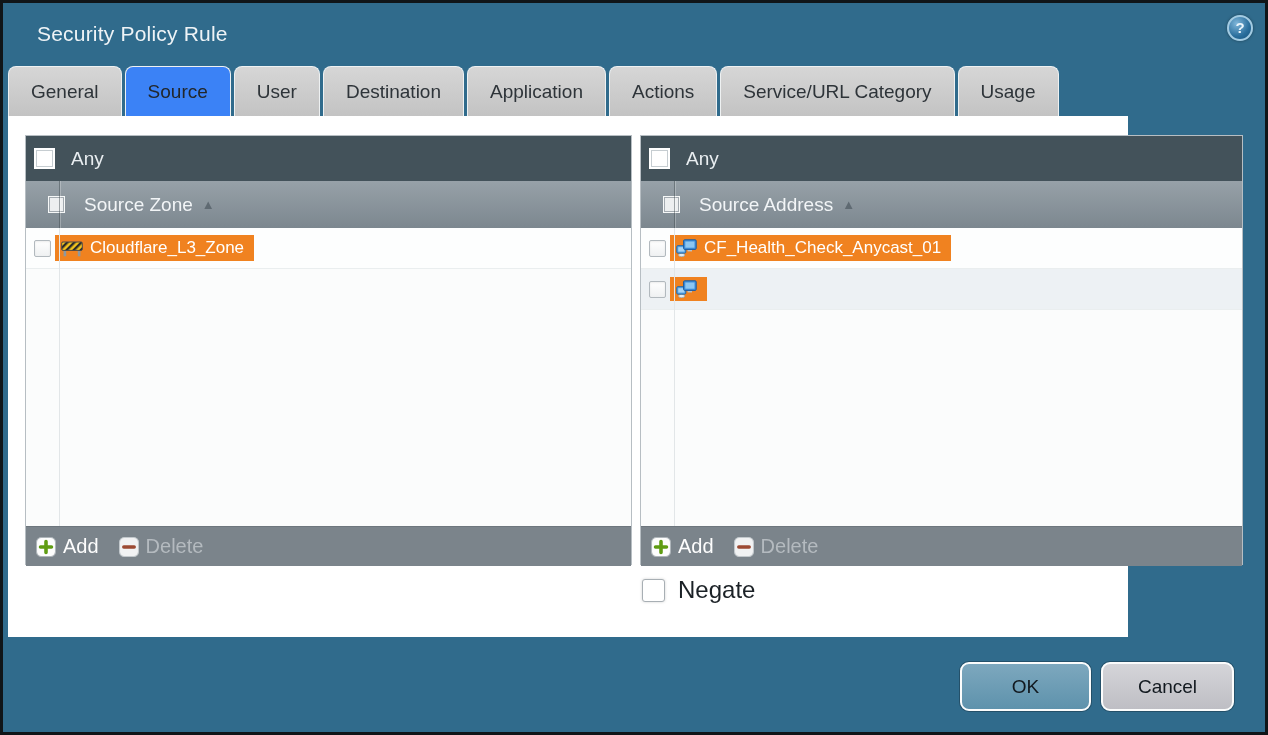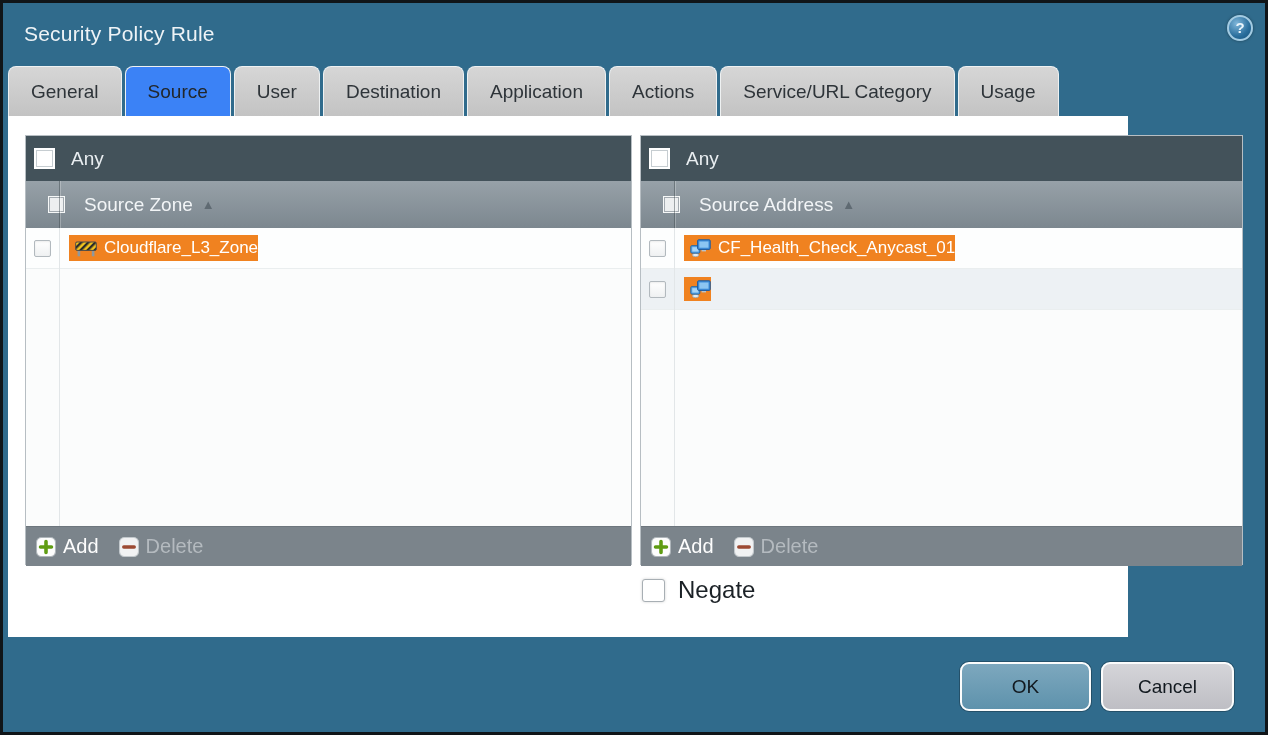--- a/index.html
+++ b/index.html
@@ -2,21 +2,21 @@
 <html><head>
 <meta charset="utf-8">
 <style>
   * { margin:0; padding:0; box-sizing:border-box; }
   html,body { width:1268px; height:735px; font-family:"Liberation Sans", sans-serif; }
   .dialog {
     position:relative; width:1268px; height:735px;
     background:#306b8c; border:3px solid #101518; overflow:hidden;
   }
   
-  .title { position:absolute; left:21px; top:0; height:62px; line-height:62px;
+  .title { position:absolute; left:34px; top:0; height:62px; line-height:62px;
     color:#eef3f6; font-size:21px; letter-spacing:.2px; }
   .help { position:absolute; right:12px; top:12px; width:26px; height:26px;
     border-radius:50%; border:2px solid #a3cbe2;
     background:radial-gradient(circle at 35% 30%, #7fb6da, #2a6e9c 60%, #16527c);
     color:#eaf5fc; font-size:15px; font-weight:bold; text-align:center; line-height:22px;
     cursor:pointer; box-shadow:0 0 3px rgba(0,0,0,.4); }
   
   .tabs { position:absolute; left:5px; top:63px; height:36px; display:flex; gap:3px; }
   .tab { height:50px; line-height:50px; padding:0 22px; font-size:19px; color:#2e3439;
     background:linear-gradient(#d6d6d6,#c3c3c3); border:1px solid #eef1f2; border-bottom:none;
@@ -34,22 +34,22 @@
     display:flex; align-items:center; padding-left:22px; color:#f2f5f7; font-size:19px; cursor:pointer; }
   .col-header::after { content:''; position:absolute; left:33px; top:0; bottom:0; width:1px;
     background:rgba(60,70,76,.45); box-shadow:1px 0 0 rgba(255,255,255,.25); }
   .col-header .lbl { margin-left:19px; }
   .sort { margin-left:9px; font-size:13px; color:#5f6a72; }
   .list { position:relative; height:298px; background:#fbfcfc; overflow:hidden; }
   .list::before { content:''; position:absolute; left:33px; top:0; bottom:0; width:1px; background:#e2e6e8; }
   .row { height:41px; display:flex; align-items:center; padding-left:8px;
     border-bottom:1px solid #eaeeef; background:#fdfefe; cursor:pointer; }
   .row.alt { background:#edf1f4; }
-  .chip { display:inline-flex; align-items:center; gap:7px; margin-left:18px;
-    background:#f08220; color:#ffffff; font-size:17px; padding:3px 0 3px 6px; }
+  .chip { display:inline-flex; align-items:center; gap:7px; margin-left:4px;
+    background:#f08220; color:#ffffff; font-size:17px; padding:3px 10px 3px 6px; }
   
   .cb { display:inline-block; cursor:pointer; flex:none; }
   .cb-any { width:21px; height:21px; background:#fff; border:2px solid #fff;
     box-shadow:inset 0 0 0 1px #c6cdd1; }
   .cb-hdr { width:17px; height:17px; background:#edeff0; border:1px solid #f6f8f8;
     box-shadow:inset 0 0 0 1px #a3aab0; }
   .cb-row { width:17px; height:17px; background:linear-gradient(#ffffff,#eff1f2);
     border:1px solid #b2b9be; border-radius:2px; box-shadow:inset 0 1px 2px rgba(0,0,0,.08); }
   .cb-negate { width:23px; height:23px; background:#fff; border:1px solid #a8afb4;
     border-radius:3px; box-shadow:0 0 3px rgba(0,0,0,.18); }

